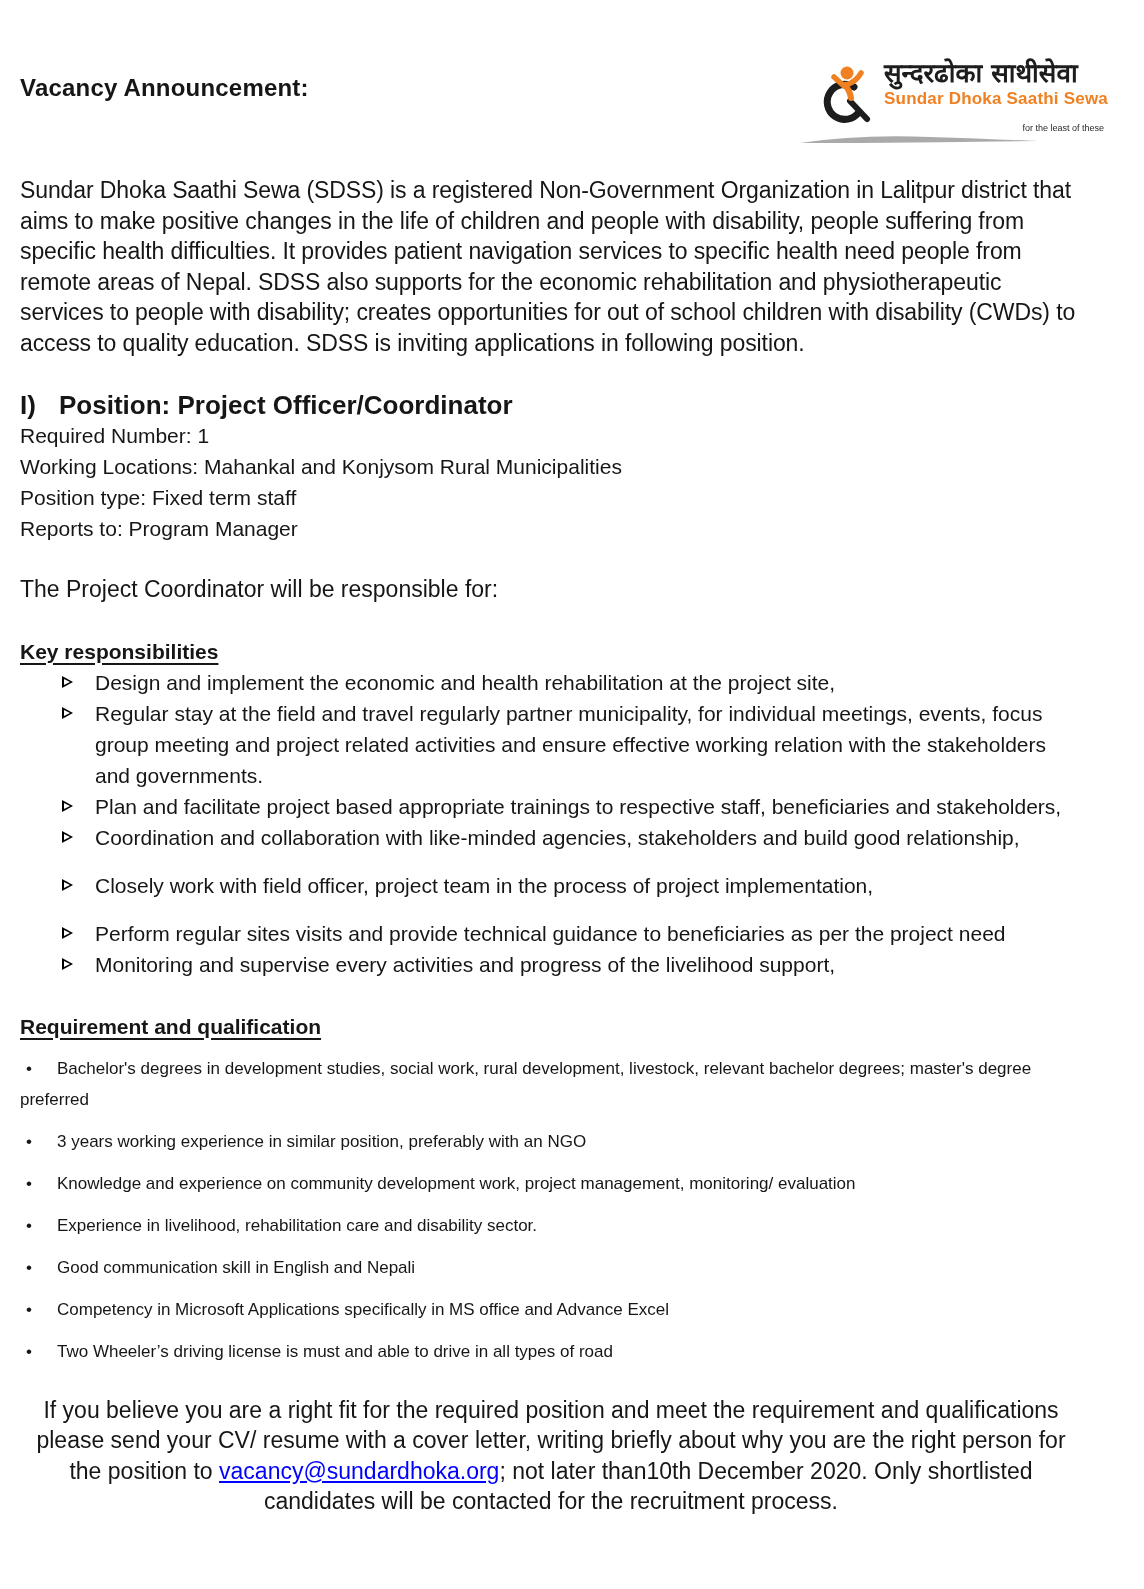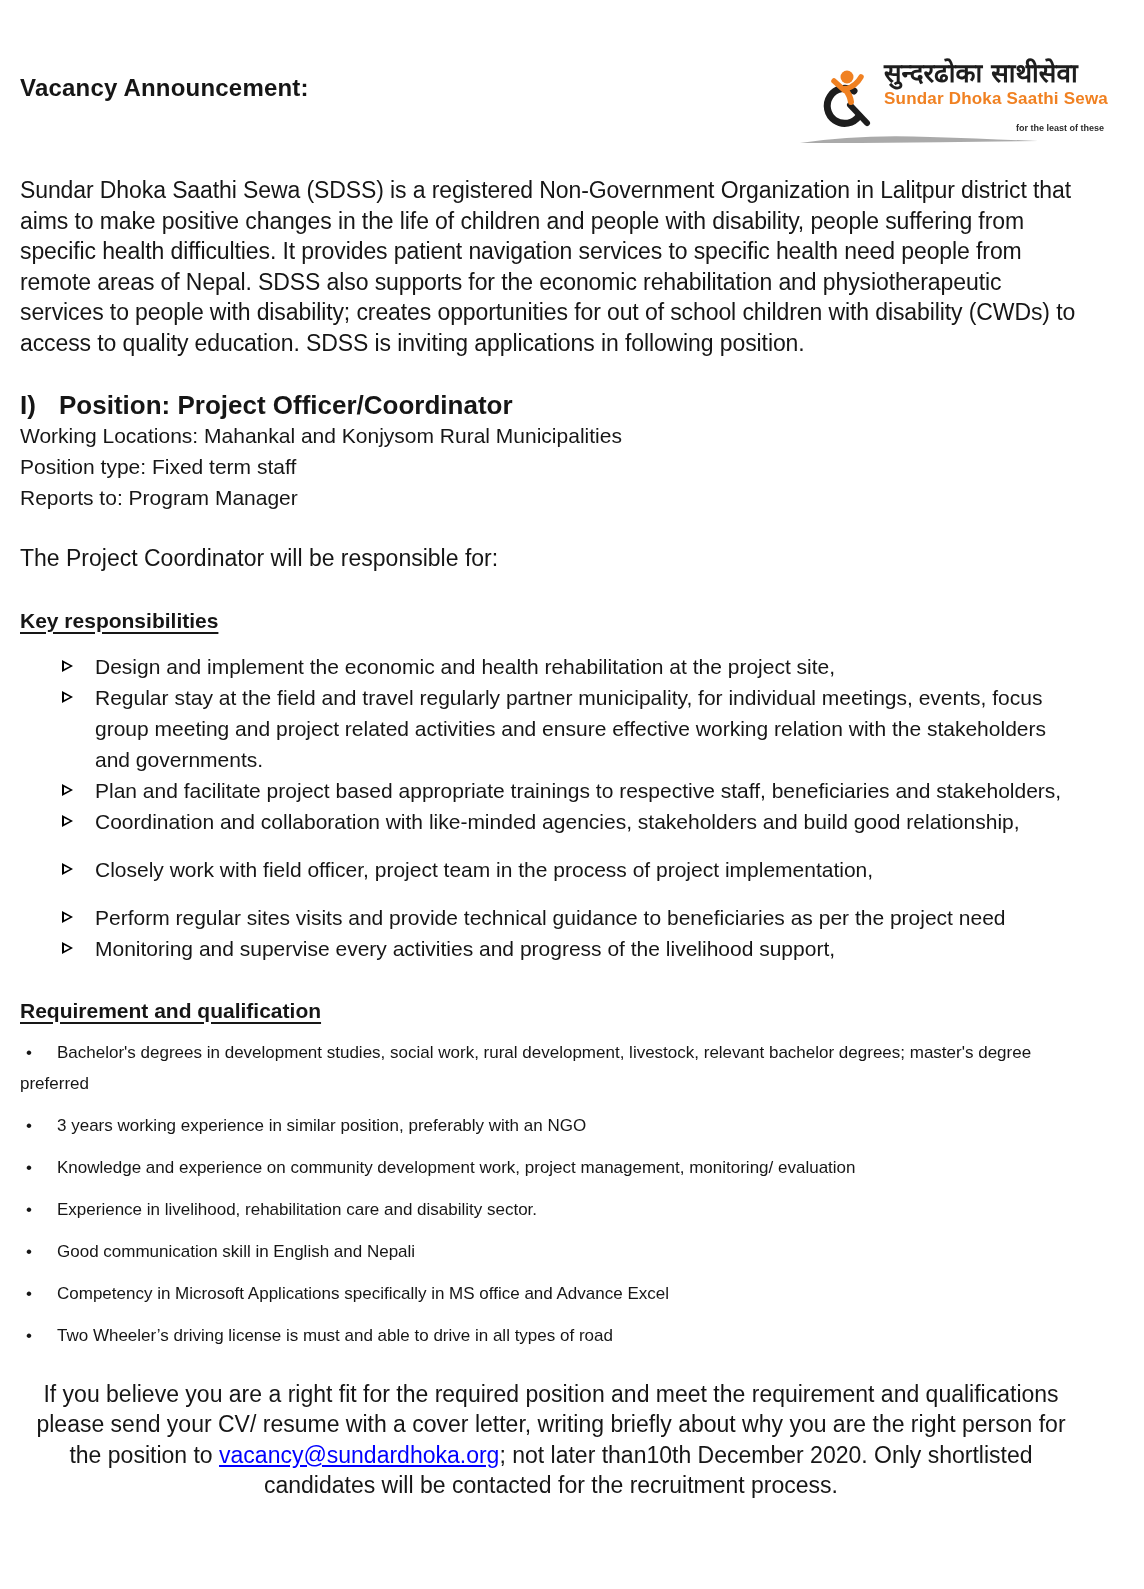--- a/index.html
+++ b/index.html
@@ -9,45 +9,45 @@
     font-family: "Liberation Sans", "DejaVu Sans", sans-serif;
     color: #161616;
     position: relative;
   }
   .page { padding: 58px 62px 0 20px; }
 
   
   .header { display: flex; justify-content: space-between; align-items: flex-start; }
   .doc-title { font-size: 24px; font-weight: bold; margin-top: 16px; letter-spacing: .2px; }
 
-  .logo { display: flex; align-items: flex-end; gap: 8px; position: relative; margin-right: -26px; padding-bottom: 12px; }
+  .logo { display: flex; align-items: center; gap: 8px; position: relative; margin-right: -26px; padding-bottom: 12px; }
   .logo-icon { flex: 0 0 auto; margin-top: 2px; }
   .logo-text { display: flex; flex-direction: column; }
   .logo-devanagari { font-family: "DejaVu Sans", sans-serif; font-size: 26px; font-weight: 600; color: #1d1d1d; line-height: 30px; white-space: nowrap; }
   .logo-name { font-size: 17px; font-weight: bold; color: #F08122; line-height: 22px; letter-spacing: .2px; white-space: nowrap; }
-  .logo-tagline { font-size: 9px; font-weight: bold; color: #2b2b2b; text-align: right; padding-right: 4px; margin-top: 13px; }
+  .logo-tagline { font-size: 9px; font-weight: normal; color: #2b2b2b; text-align: right; padding-right: 4px; margin-top: 13px; }
   .logo-swoosh { position: absolute; left: -14px; bottom: 0; }
 
   
   .para { font-size: 23px; line-height: 30.5px; margin-top: 30px; }
   .intro { letter-spacing: -0.1px; }
 
   .pos-heading { font-size: 26px; font-weight: bold; margin-top: 32px; line-height: 30px; }
   .pos-numeral { display: inline-block; width: 39px; }
   .pos-detail { font-size: 21px; line-height: 31px; }
 
   .section-heading {
     font-size: 21px; font-weight: bold; margin-top: 32px; line-height: 30px;
     text-decoration: underline; text-underline-offset: 4px; text-decoration-thickness: 2px;
     display: inline-block;
   }
   .block { display: block; }
 
   
-  .kr-list { list-style: none; margin-top: 15px; }
+  .kr-list { list-style: none; margin-top: 0; }
   .kr-item { position: relative; padding-left: 75px; font-size: 21px; line-height: 31px; }
   .kr-item.gap-top { margin-top: 17px; }
   .arrowhead { position: absolute; left: 42px; top: 9px; width: 13px; height: 13px; }
   .arrowhead::before {
     content: ""; position: absolute; left: 0; top: 0;
     border-left: 11px solid #000; border-top: 6.5px solid transparent; border-bottom: 6.5px solid transparent;
   }
   .arrowhead::after {
     content: ""; position: absolute; left: 1.5px; top: 3px;
     border-left: 6.5px solid #fff; border-top: 3.5px solid transparent; border-bottom: 3.5px solid transparent;
@@ -96,20 +96,21 @@
         <path d="M 0 10 Q 60 1 130 4 Q 190 6 238 8 Q 150 9 60 10 Z" fill="#9b9b9b" opacity="0.85"></path>
       </svg>
     </div>
   </div>
 
   
   <p class="para intro">Sundar Dhoka Saathi Sewa (SDSS) is a registered Non-Government Organization in Lalitpur district that aims to make positive changes in the life of children and people with disability, people suffering from specific health difficulties. It provides patient navigation services to specific health need people from remote areas of Nepal. SDSS also supports for the economic rehabilitation and physiotherapeutic services to people with disability; creates opportunities for out of school children with disability (CWDs) to access to quality education. SDSS is inviting applications in following position.</p>
 
   
   <p class="pos-heading"><span class="pos-numeral">I)</span><span>Position: Project Officer/Coordinator</span></p>
+  <div class="pos-detail">Required Number: 1</div>
   <div class="pos-detail">Working Locations: Mahankal and Konjysom Rural Municipalities</div>
   <div class="pos-detail">Position type: Fixed term staff</div>
   <div class="pos-detail">Reports to: Program Manager</div>
 
   
   <p class="para">The Project Coordinator will be responsible for:</p>
 
   
   <h2 class="section-heading">Key responsibilities</h2>
   <ul class="kr-list">

